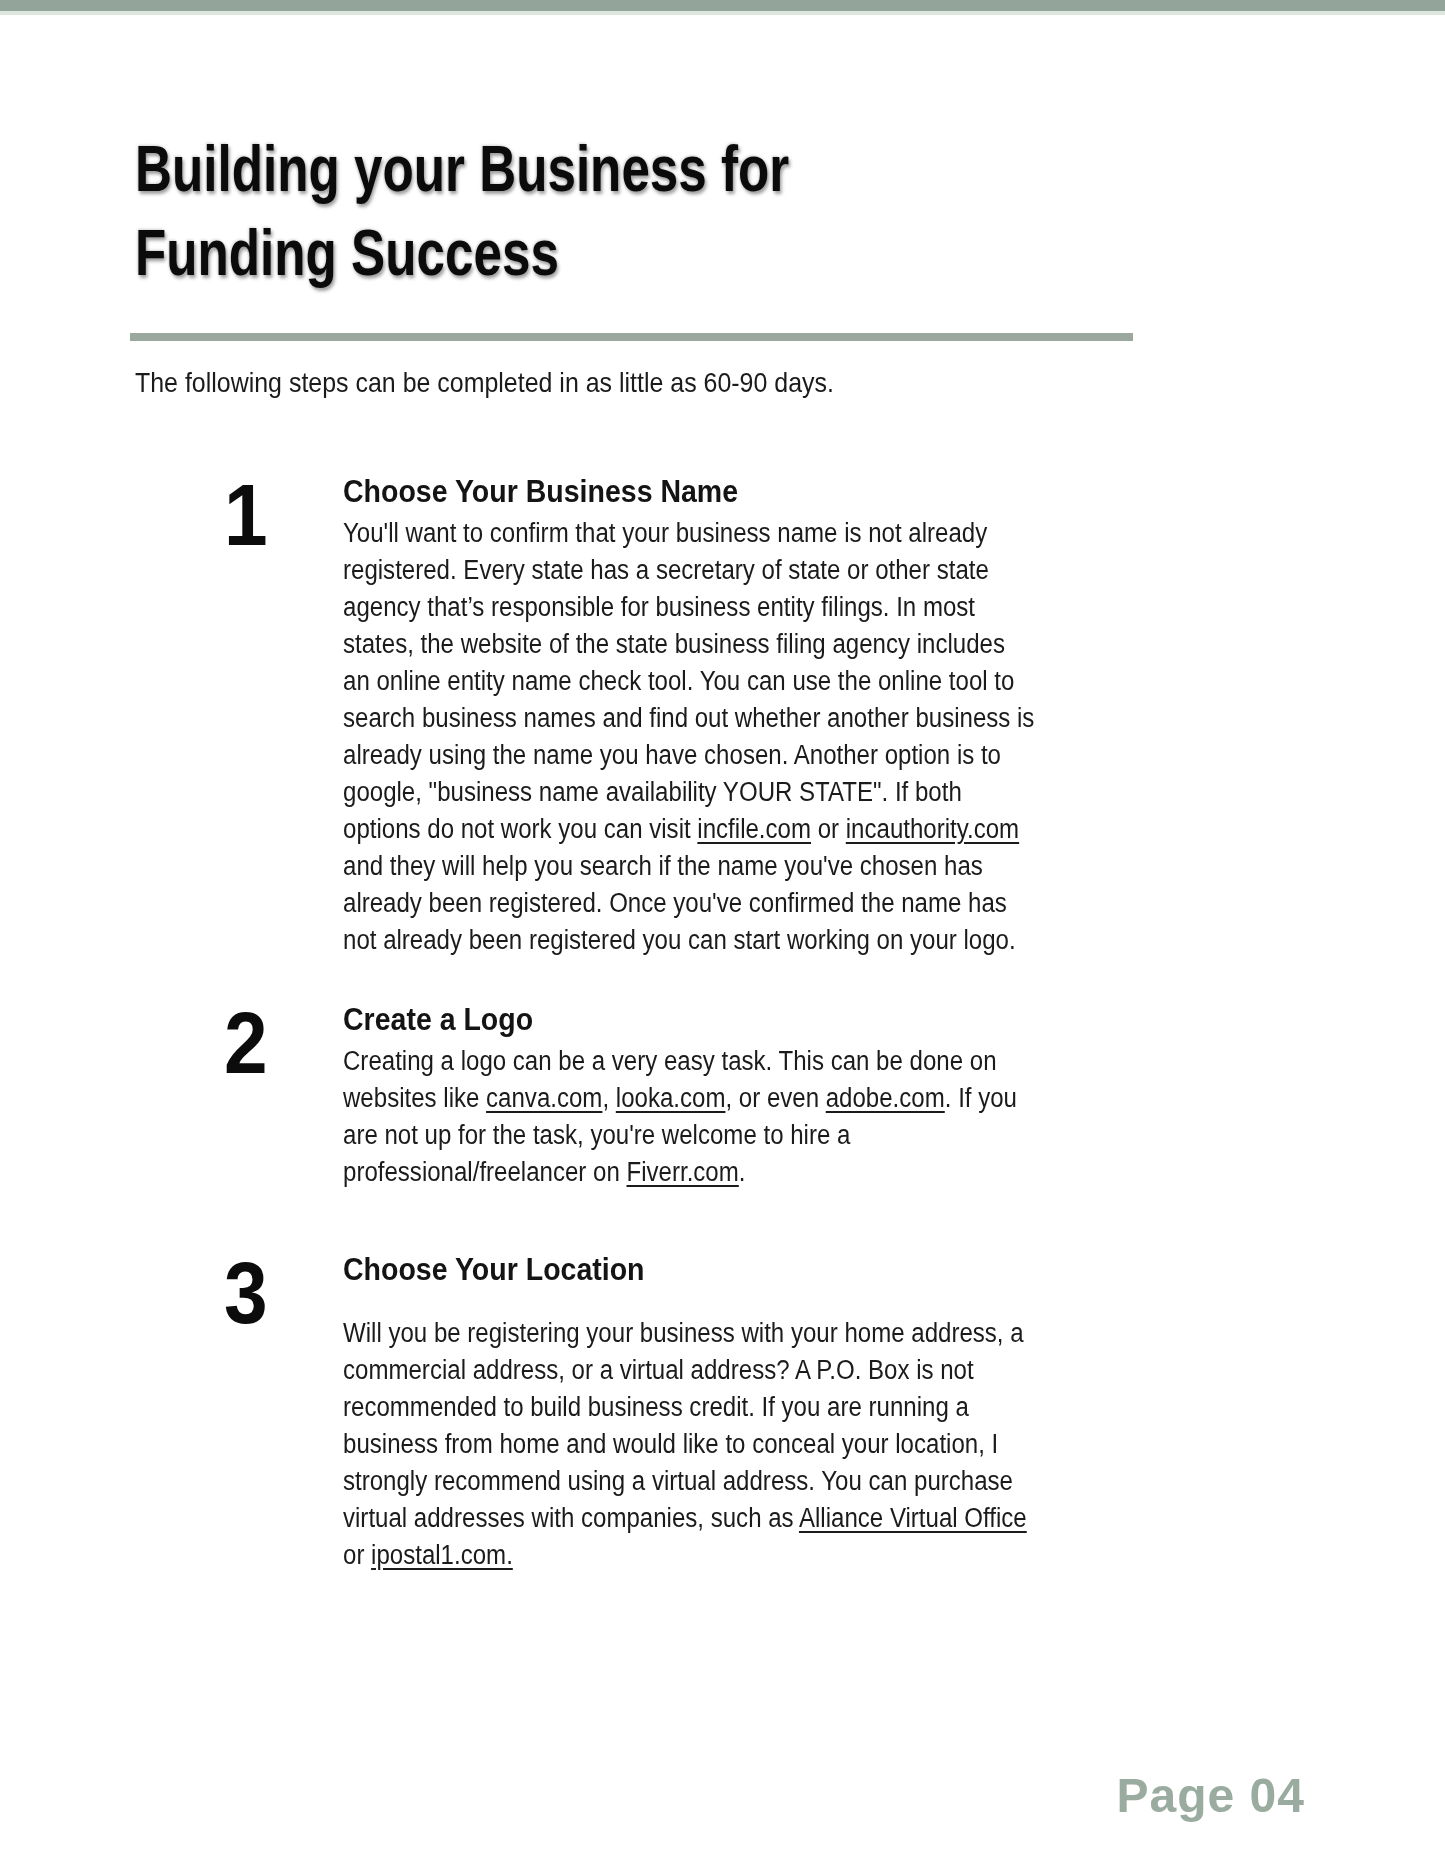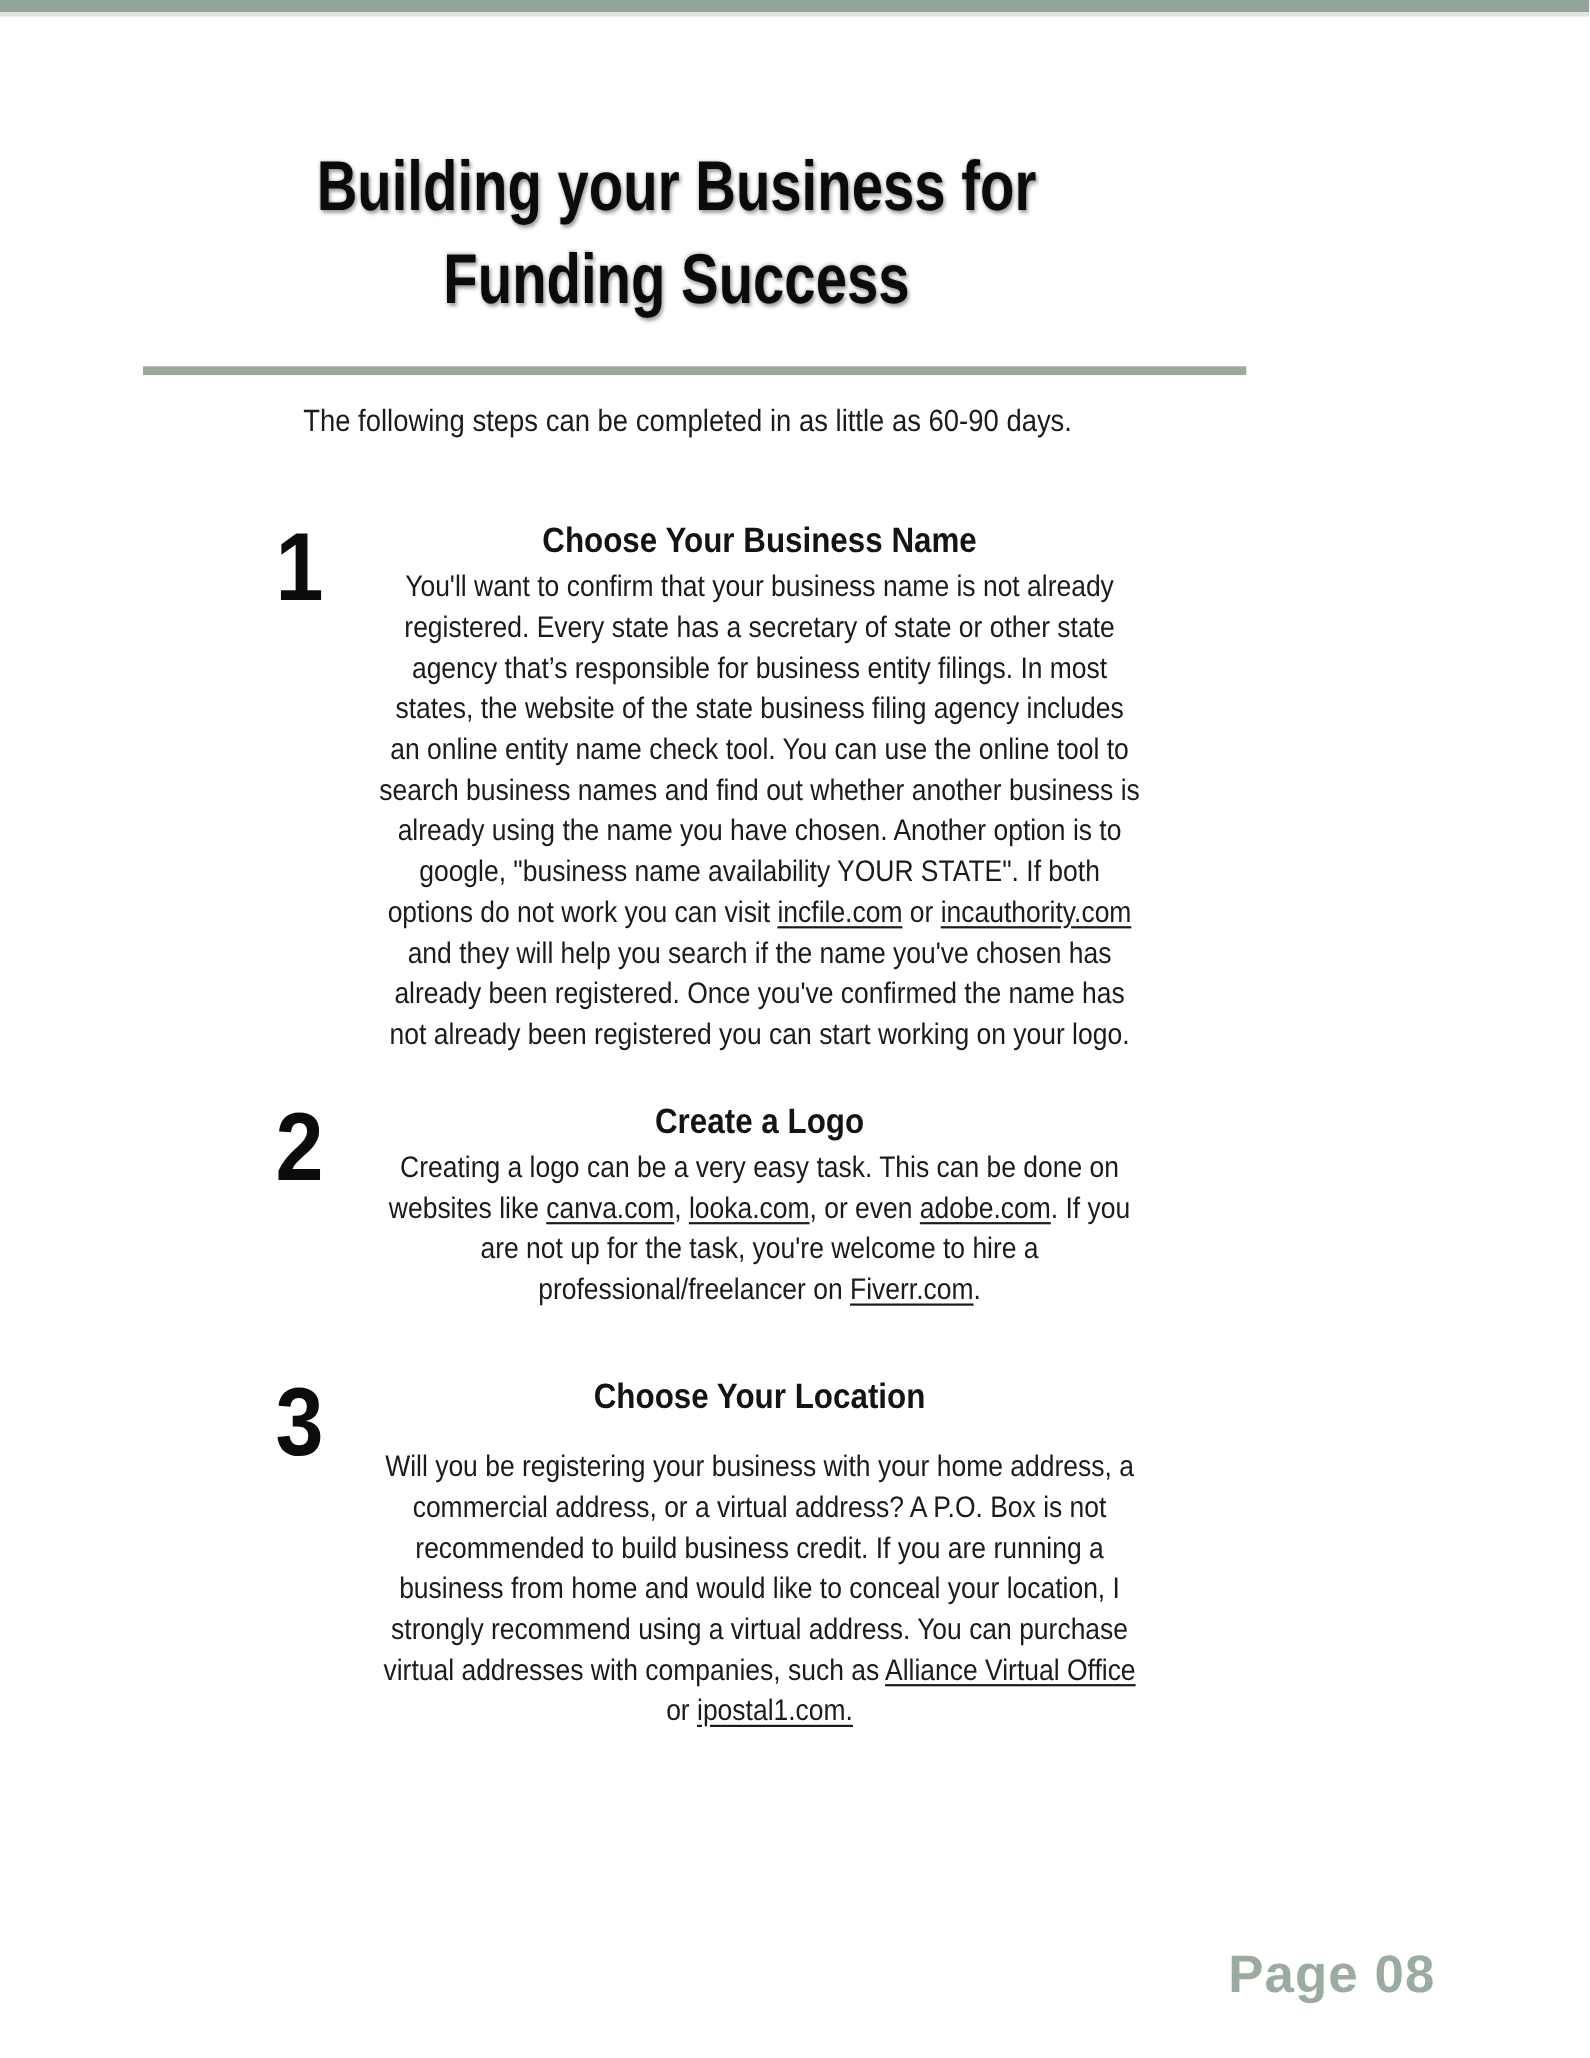--- a/index.html
+++ b/index.html
@@ -4,21 +4,20 @@
 <style>
   html,body{margin:0;padding:0;background:#ffffff;}
   .page{
     position:relative;
     width:1445px;
     height:1871px;
     background:#ffffff;
     font-family:"Liberation Sans", sans-serif;
     color:#1b1b1b;
     overflow:hidden;
-    text-align:center;
   }
   .topbar{height:11px;background:#93a49b;}
   .topbar-accent{height:4px;background:#dde5df;}
   .content{padding-left:135px;}
   .condense{transform-origin:left top;}
   .title{
     margin:112px 0 0 0;
     font-size:64px;
     line-height:84px;
     font-weight:bold;
@@ -133,14 +132,14 @@
         <div class="num">3</div>
         <div class="col">
           <h2 class="step-heading">Choose Your Location</h2>
           <p class="step-body"><span>Will you be registering your business with your home address, a commercial address, or a virtual address? A P.O. Box is not recommended to build business credit. If you are running a business from home and would like to conceal your location, I strongly recommend using a virtual address. You can purchase virtual addresses with companies, such as </span><a class="lnk">Alliance Virtual Office</a><span> or </span><a class="lnk">ipostal1.com.</a></p>
         </div>
       </div>
 
     </div>
   </div>
 
-  <div class="page-number">Page 08</div>
+  <div class="page-number">Page 04</div>
 </div>
 
 </body></html>

